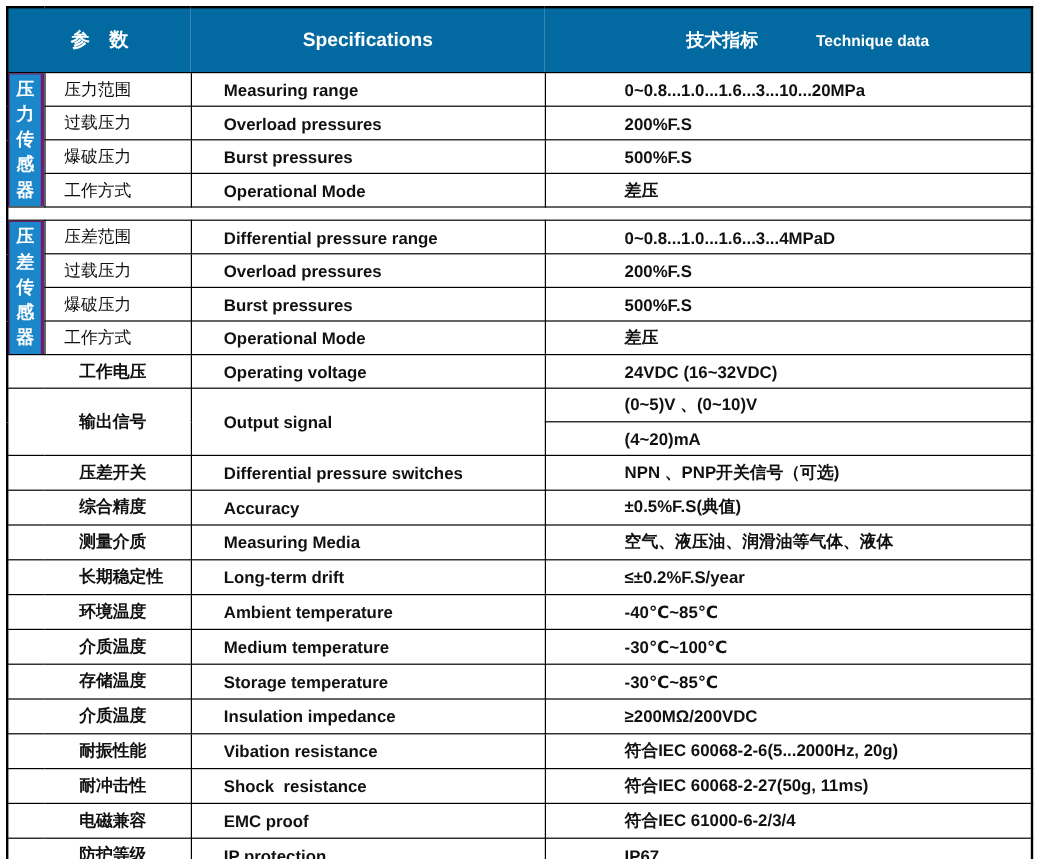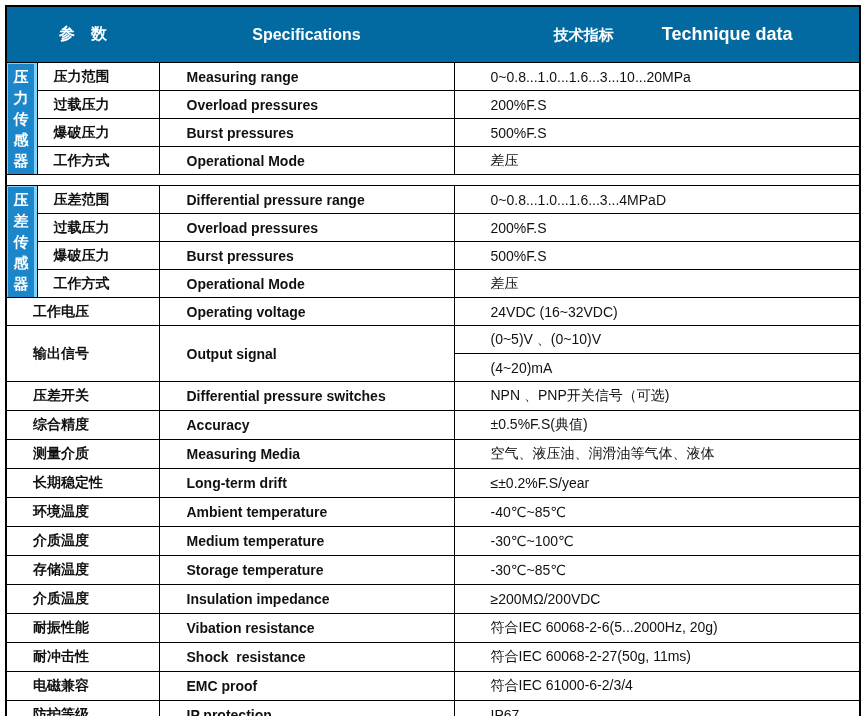--- a/index.html
+++ b/index.html
@@ -35,35 +35,35 @@
     border-bottom: 1px solid #000;
     background: #0369a1;
     color: #fff;
     font-size: 16px;
     font-weight: 700;
     height: 30px;
     text-align: center;
   }
   th.tech { font-size: 15px; }
   th.tech .tzh { margin-right: 48px; font-size: 15px; margin-top: 38px; }
-  th.tech .ten { font-size: 18px; }
+  th.tech .ten { font-size: 13px; }
 
   tr.r  { height: 28px; }
   tr.r2 { height: 29px; }
   tr.sep td {
     height: 11px;
     border-left: none; border-right: none;
     padding: 0;
   }
-  td.cn  { font-weight: 700; padding-left: 16px; }
-  td.cnm { font-weight: 700; padding-left: 26px; }
+  td.cn  { font-weight: 400; padding-left: 16px; }
+  td.cnm { font-weight: 700; padding-left: 59px; }
   td.en  { padding-left: 27px; font-weight: 700; }
-  td.val { padding-left: 36px; font-weight: 400; }
-
-  td.sidebar { padding: 0; vertical-align: middle; background: #7dd3fc; }
+  td.val { padding-left: 66px; font-weight: 700; }
+
+  td.sidebar { padding: 0; vertical-align: middle; background: #701a75; }
   .vblock {
     width: 26px; height: 110px;
     margin: 0 2px 0 1px;
     background: #1b86c9;
     color: #fff;
     font-weight: 700;
     font-size: 15px;
     line-height: 21px;
     text-align: center;
     white-space: normal;

